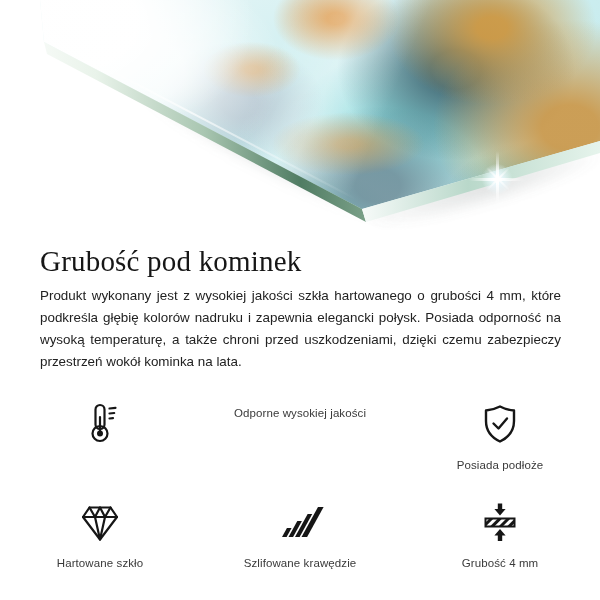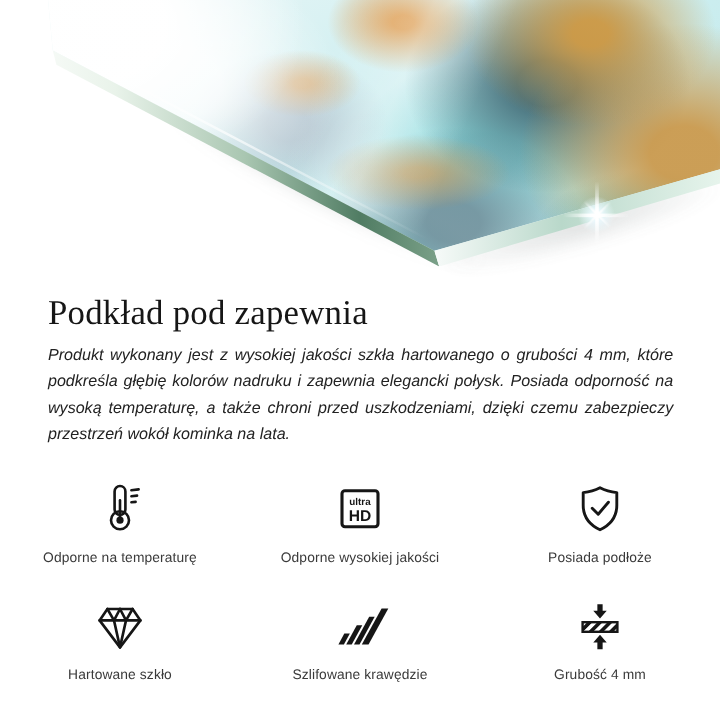--- a/index.html
+++ b/index.html
@@ -75,21 +75,21 @@
   .sparkle .arm-d1, .sparkle .arm-d2 { position: absolute; left: 29.5px; top: 14px; width: 1.5px; height: 32px;
     background: linear-gradient(180deg, rgba(255,255,255,0), #ffffff 50%, rgba(255,255,255,0)); filter: blur(.4px); }
   .sparkle .arm-d1 { transform: rotate(45deg); }
   .sparkle .arm-d2 { transform: rotate(-45deg); }
 
   
   .content { padding: 12px 40px 0 40px; }
   .page-title { font-family: "Liberation Serif", "DejaVu Serif", serif; font-weight: 400;
     font-size: 29px; line-height: 34px; color: #161616; letter-spacing: 0.2px; }
   .page-desc { margin-top: 7px; width: 521px; font-size: 13.4px; line-height: 22px;
-    color: #222; text-align: justify; font-style: italic; }
+    color: #222; text-align: justify; }
 
   
   .features { margin-top: 25px; display: grid; grid-template-columns: repeat(3, 1fr);
     row-gap: 25px; width: 600px; }
   .feature { display: flex; flex-direction: column; align-items: center; }
   .feature .icon-box { height: 52px; display: flex; align-items: center; justify-content: center; }
   .feature .label { margin-top: 9px; font-size: 11.5px; color: #3a3a3a; letter-spacing: 0.1px; }
   .feature svg { display: block; }
   .ico { stroke: #161616; fill: none; stroke-width: 2.2; stroke-linecap: round; stroke-linejoin: round; }
   .ico-fill { fill: #161616; stroke: none; }
@@ -110,50 +110,42 @@
     <div class="glow"></div>
     <div class="arm-v"></div>
     <div class="arm-h"></div>
     <div class="arm-d1"></div>
     <div class="arm-d2"></div>
   </div>
 </div>
 
 <div class="content">
   <h1 class="page-title">
-    <div>Podkład pod zapewnia</div>
+    <div>Grubość pod kominek</div>
   </h1>
   <p class="page-desc">Produkt wykonany jest z wysokiej jakości szkła hartowanego o grubości 4 mm, które podkreśla głębię kolorów nadruku i zapewnia elegancki połysk. Posiada odporność na wysoką temperaturę, a także chroni przed uszkodzeniami, dzięki czemu zabezpieczy przestrzeń wokół kominka na lata.</p>
 </div>
 
 <div class="features">
 
   <div class="feature">
     <div class="icon-box">
       <svg width="48" height="48" viewBox="0 0 48 48">
         <rect class="ico" x="19.5" y="5" width="9" height="24" rx="4.5"></rect>
         <circle class="ico" cx="24" cy="33.5" r="7.5"></circle>
         <circle class="ico-fill" cx="24" cy="33.5" r="3"></circle>
         <line class="ico" x1="24" y1="32" x2="24" y2="17"></line>
         <line class="ico" x1="33.5" y1="8.5" x2="39.5" y2="7.8"></line>
         <line class="ico" x1="33.5" y1="13.5" x2="38.2" y2="13"></line>
         <line class="ico" x1="33.5" y1="18.5" x2="37" y2="18.2"></line>
       </svg>
     </div>
-    <div class="label">Odporne na temperaturę</div>
   </div>
 
   <div class="feature">
-    <div class="icon-box">
-      <svg width="48" height="48" viewBox="0 0 48 48">
-        <rect class="ico" x="9" y="9" width="30" height="30" rx="2.5" style="stroke-width:2.6"></rect>
-        <text class="uhd-text" x="24" y="21" font-size="8.2" font-weight="700">ultra</text>
-        <text class="uhd-text" x="24" y="34" font-size="13" font-weight="800">HD</text>
-      </svg>
-    </div>
     <div class="label">Odporne wysokiej jakości</div>
   </div>
 
   <div class="feature">
     <div class="icon-box">
       <svg width="48" height="48" viewBox="0 0 48 48">
         <path class="ico" style="stroke-width:2.4" d="M24 6.5 C28 8.6 33 10 38 10.5 L38 21 C38 31 32.5 37.5 24 41.5 C15.5 37.5 10 31 10 21 L10 10.5 C15 10 20 8.6 24 6.5 Z"></path>
         <polyline class="ico" style="stroke-width:2.4" points="17.5,23.5 22.5,28.5 31,18.5"></polyline>
       </svg>
     </div>

